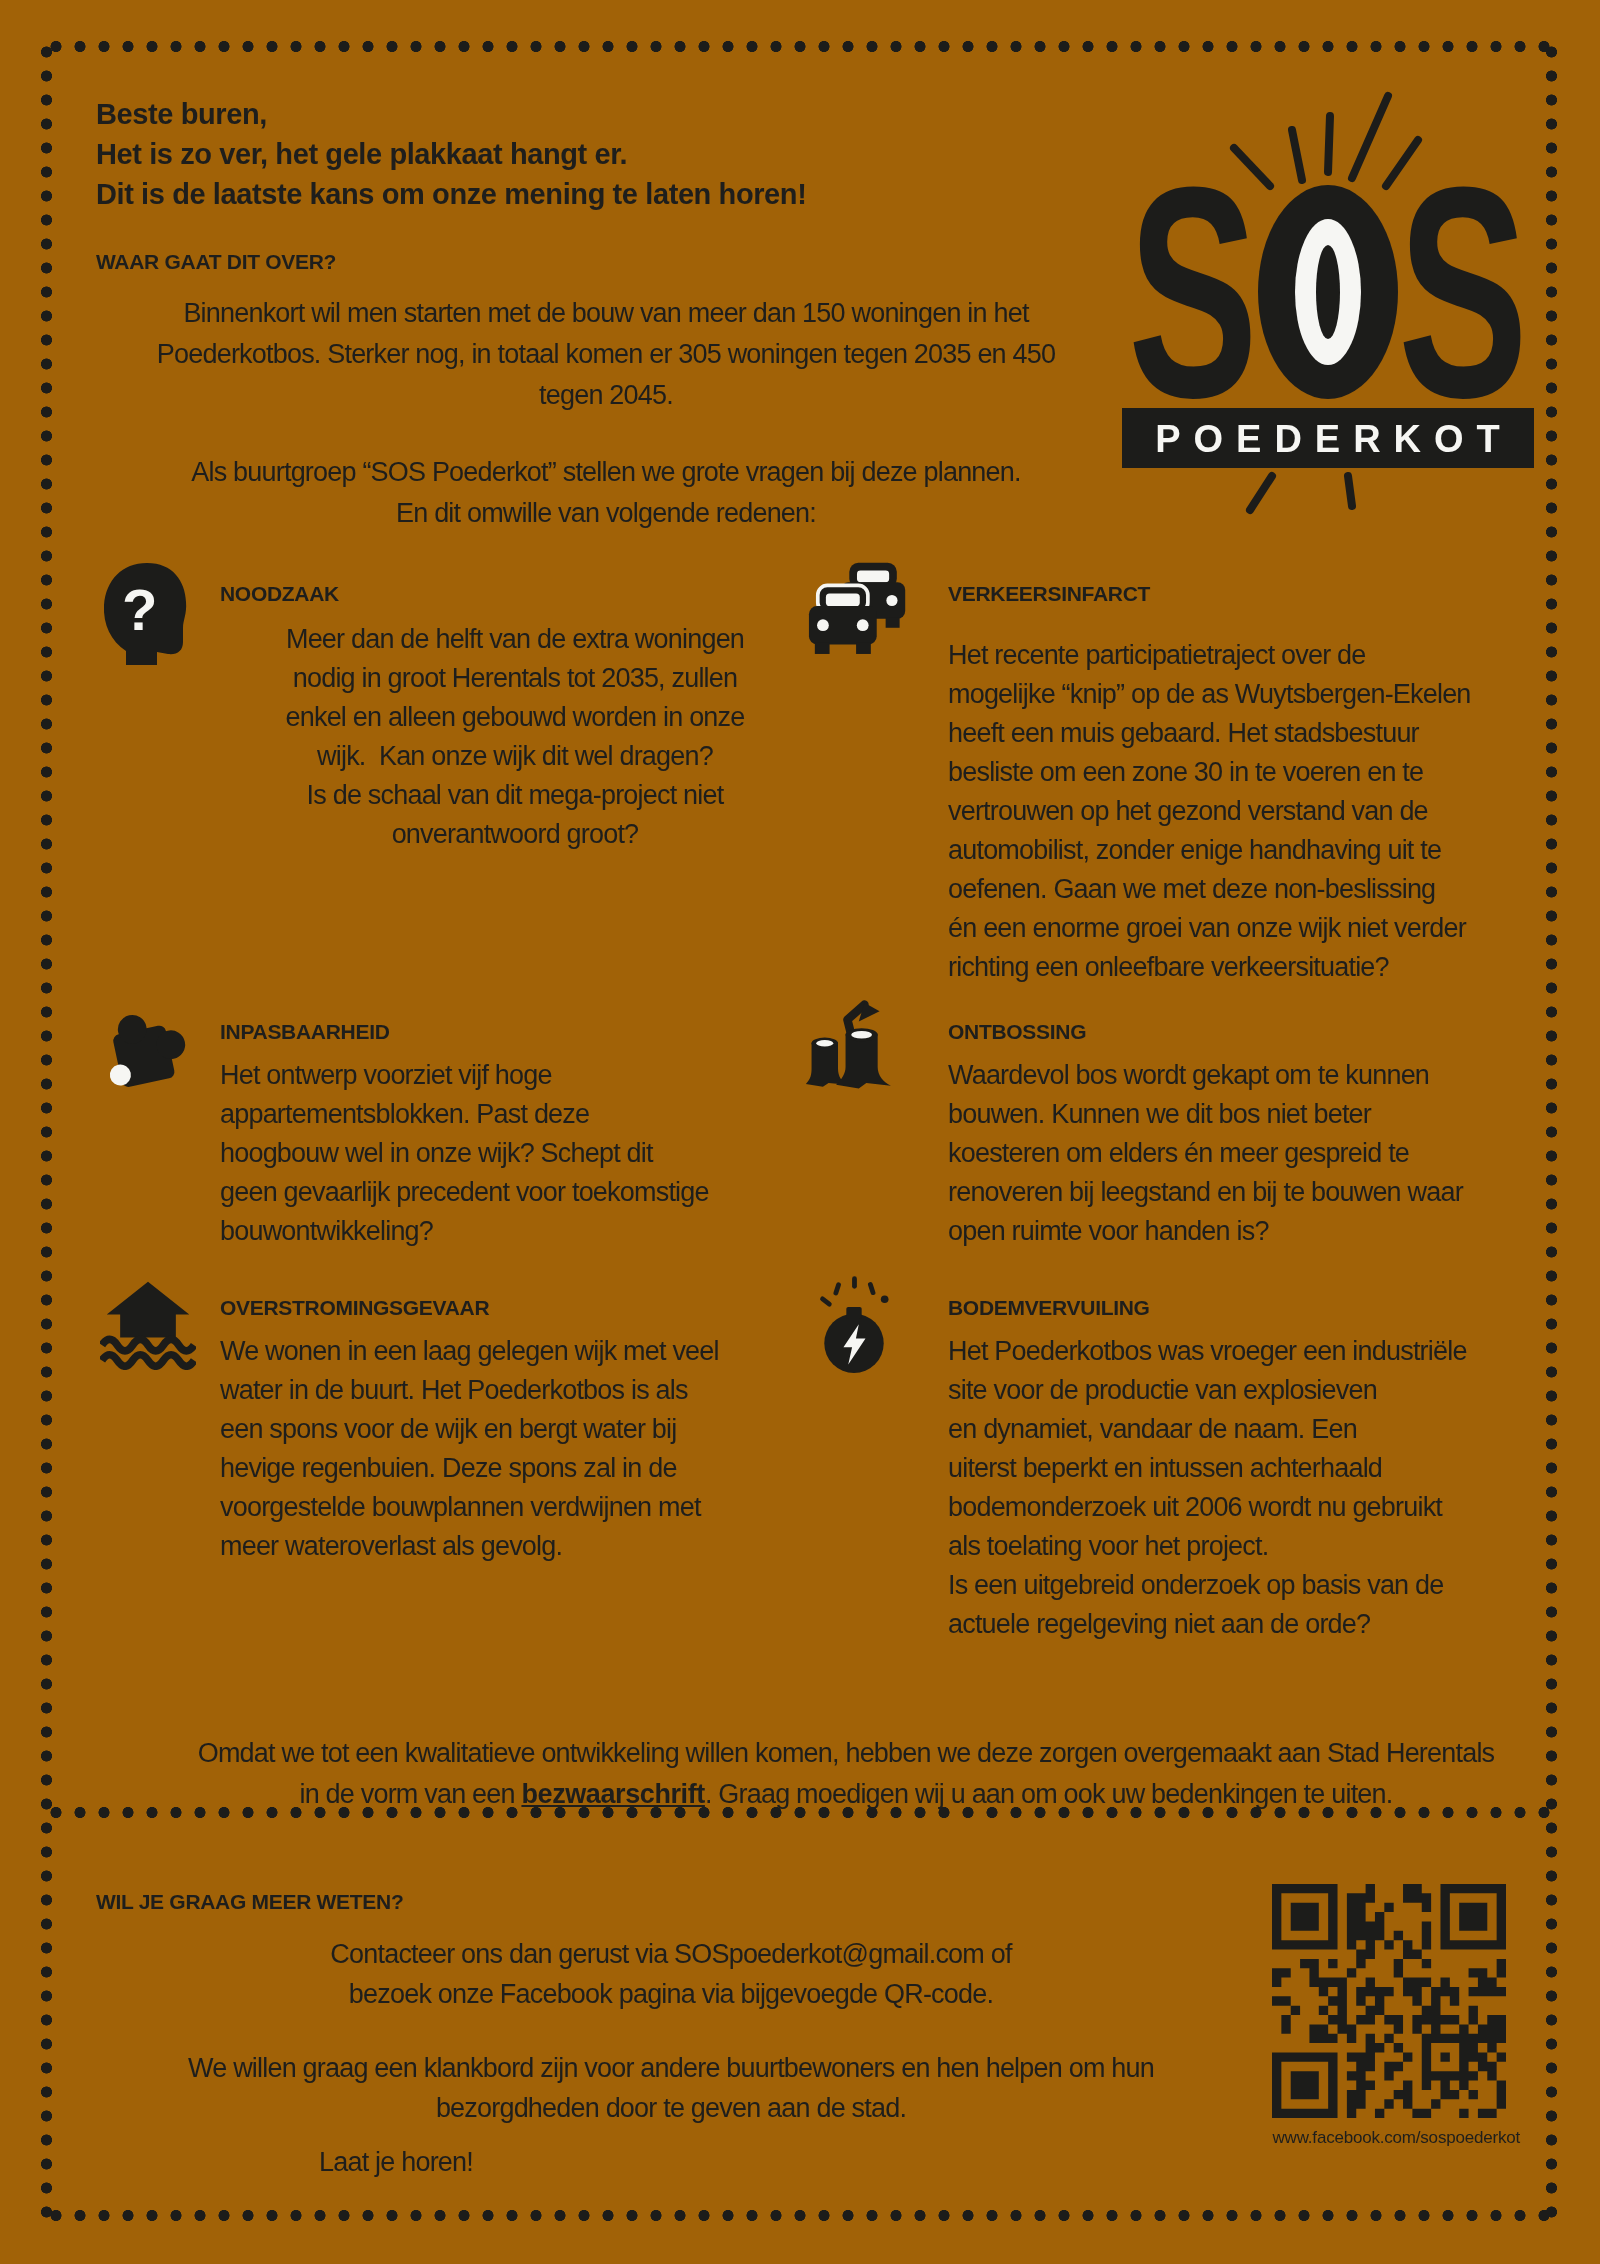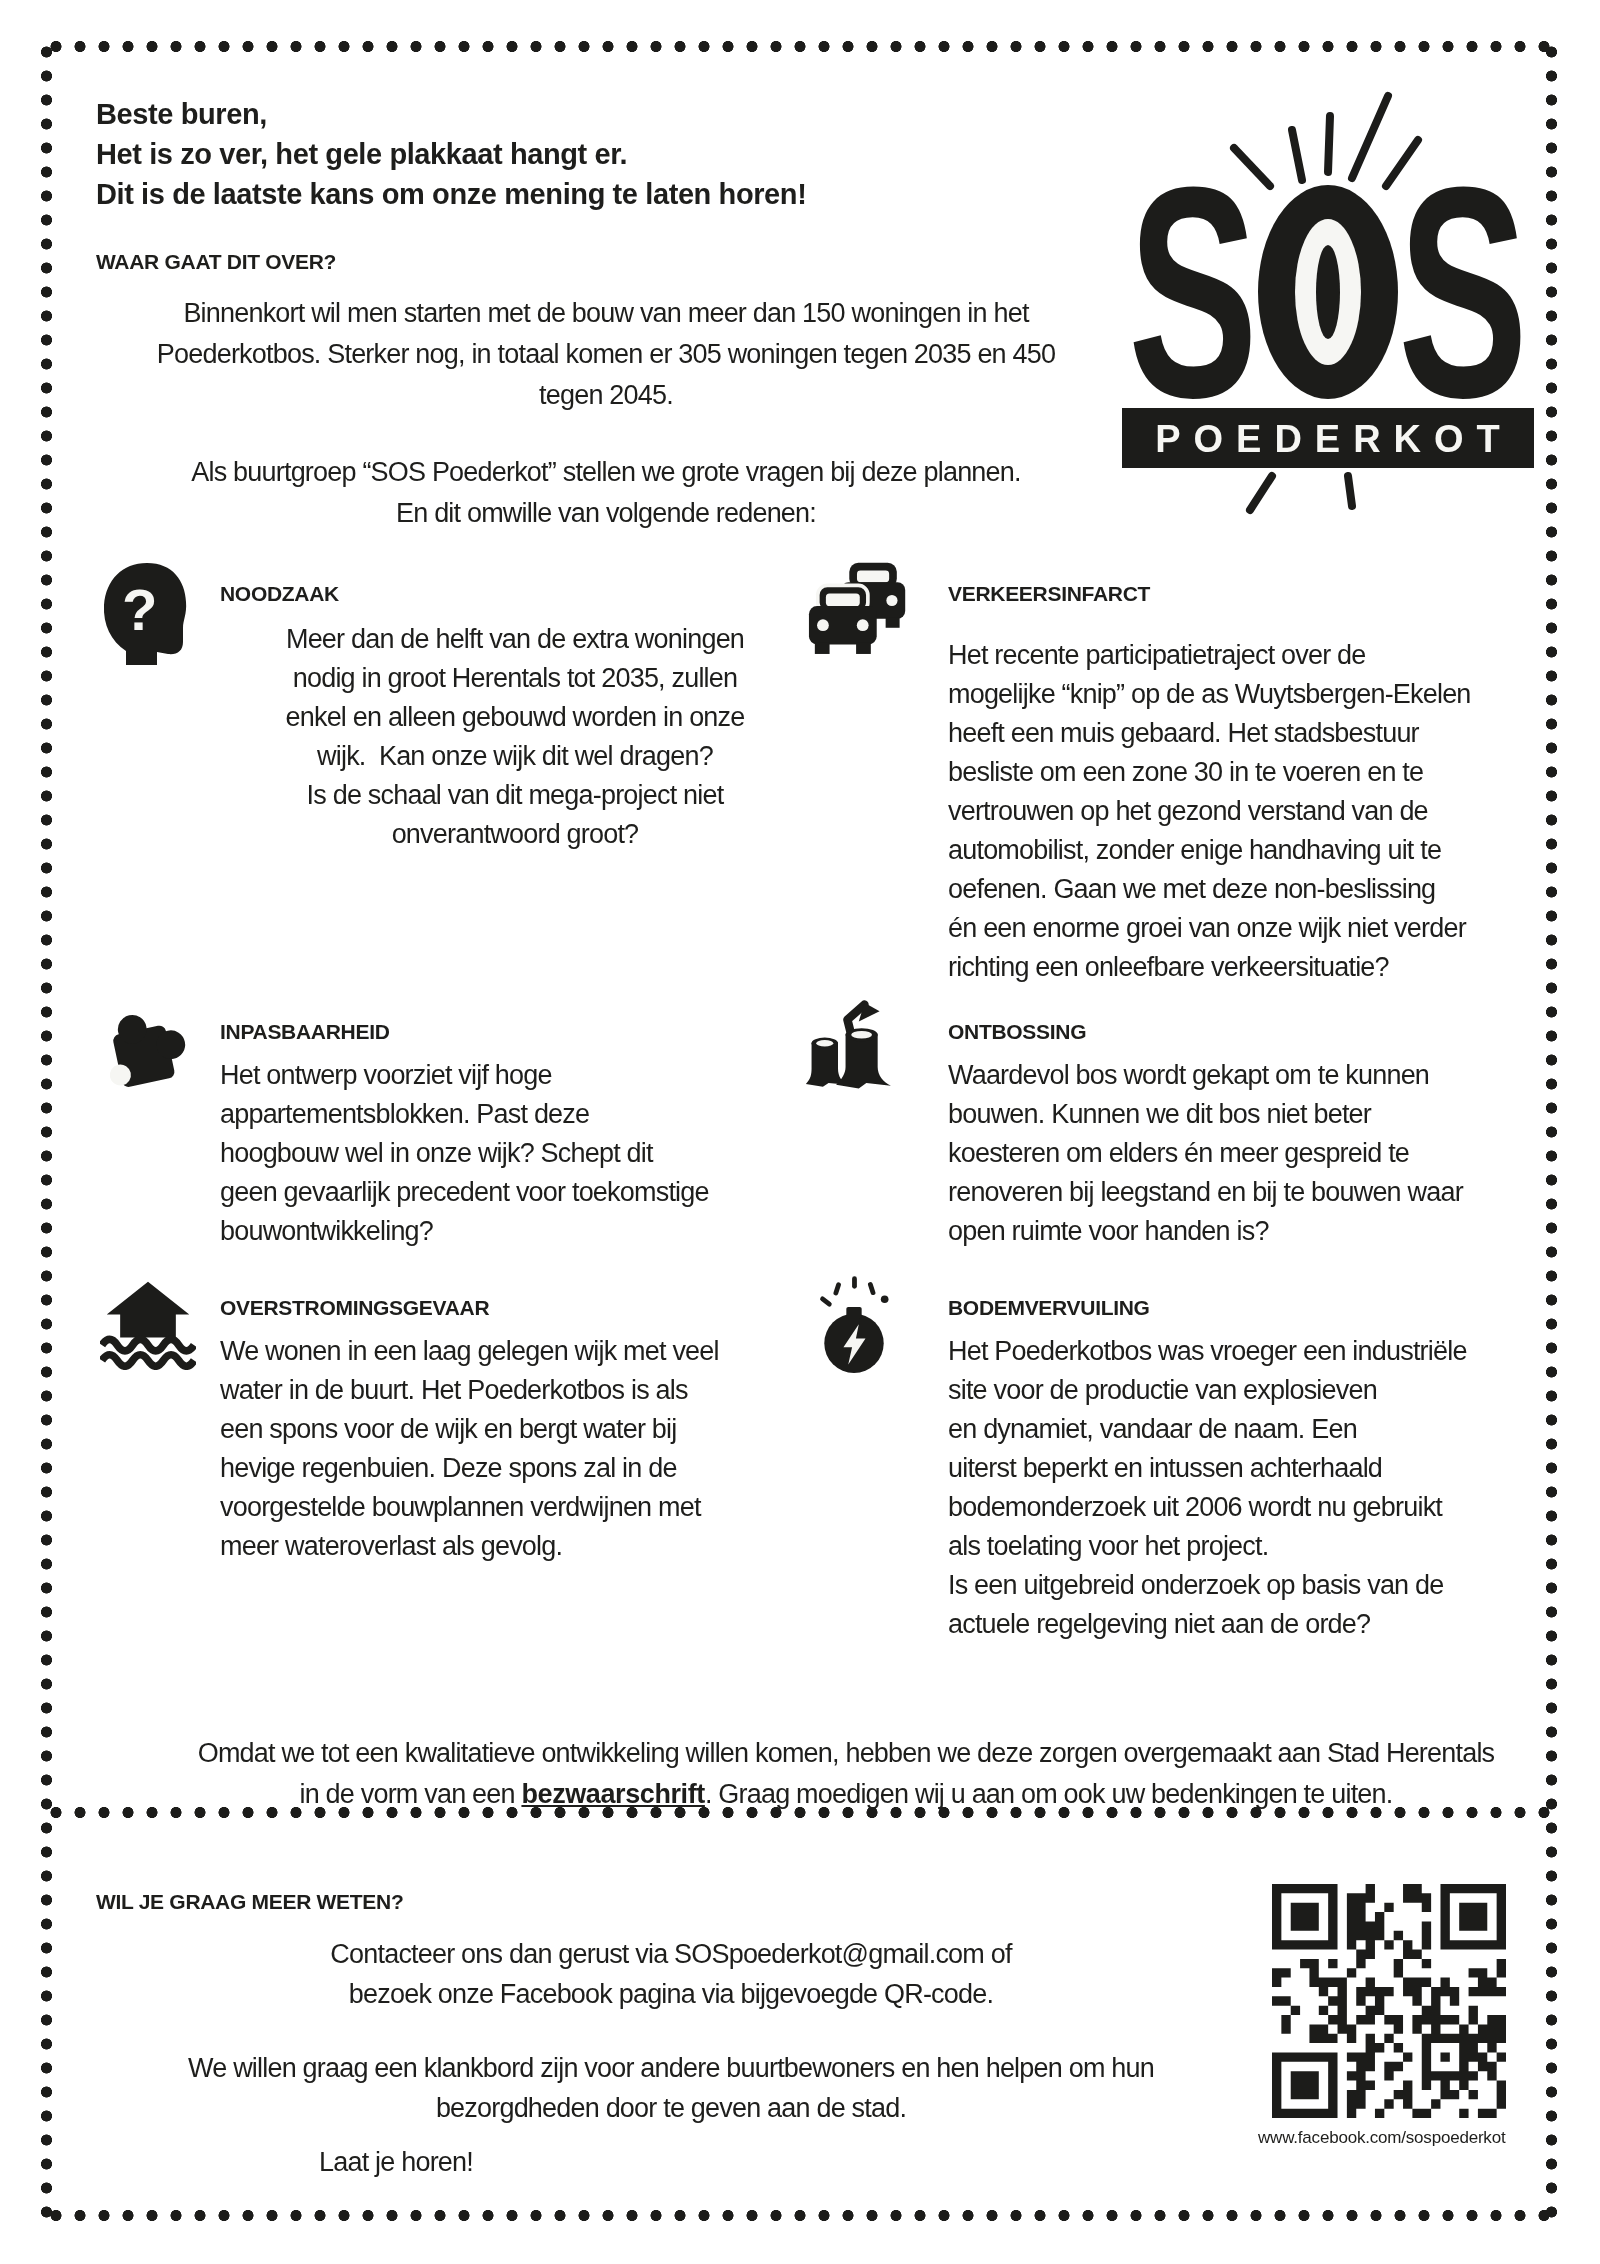--- a/index.html
+++ b/index.html
@@ -1,34 +1,34 @@
 <!DOCTYPE html>
 <html><head>
 <meta charset="utf-8">
 <style>
   html,body{margin:0;padding:0;background:#e9e9e7;}
   .page{
     position:relative;width:1600px;height:2264px;margin:0 auto;
-    background:#ffffff;color:#1e1e1c;overflow:hidden;
+    background:#a16207;color:#1e1e1c;overflow:hidden;
     font-family:"Liberation Sans",sans-serif;
   }
   
   .dots-h{position:absolute;height:13px;
     background-image:radial-gradient(circle,#1c1c1a 5.3px,rgba(0,0,0,0) 5.8px);
     background-size:24px 13px;background-repeat:repeat-x;background-position:center;}
   .dots-v{position:absolute;width:13px;
     background-image:radial-gradient(circle,#1c1c1a 5.3px,rgba(0,0,0,0) 5.8px);
     background-size:13px 24px;background-repeat:repeat-y;background-position:center;}
   .abs{position:absolute;}
   .bold-lines{font-size:29px;font-weight:bold;line-height:40px;letter-spacing:-0.4px;white-space:pre-line;}
   .h-caps{font-size:21px;font-weight:bold;letter-spacing:-0.3px;}
   .body-text{font-size:27px;line-height:41px;letter-spacing:-0.8px;white-space:pre-line;text-align:center;}
   .issue-body{font-size:27px;line-height:39px;letter-spacing:-0.8px;white-space:pre-line;}
   .icon-box svg{display:block;}
-  .qr-caption{font-size:17px;letter-spacing:-0.2px;text-align:left;}
+  .qr-caption{font-size:17px;letter-spacing:-0.2px;text-align:right;}
   .closing b{letter-spacing:-0.4px;text-decoration:underline;}
 </style>
 </head>
 <body>
 
 <div class="page">
 
   <div class="dots-h" style="left:46px;right:46px;top:40px;"></div>
   <div class="dots-h" style="left:46px;right:46px;bottom:42px;"></div>
   <div class="dots-v" style="left:40px;top:46px;bottom:46px;"></div>

